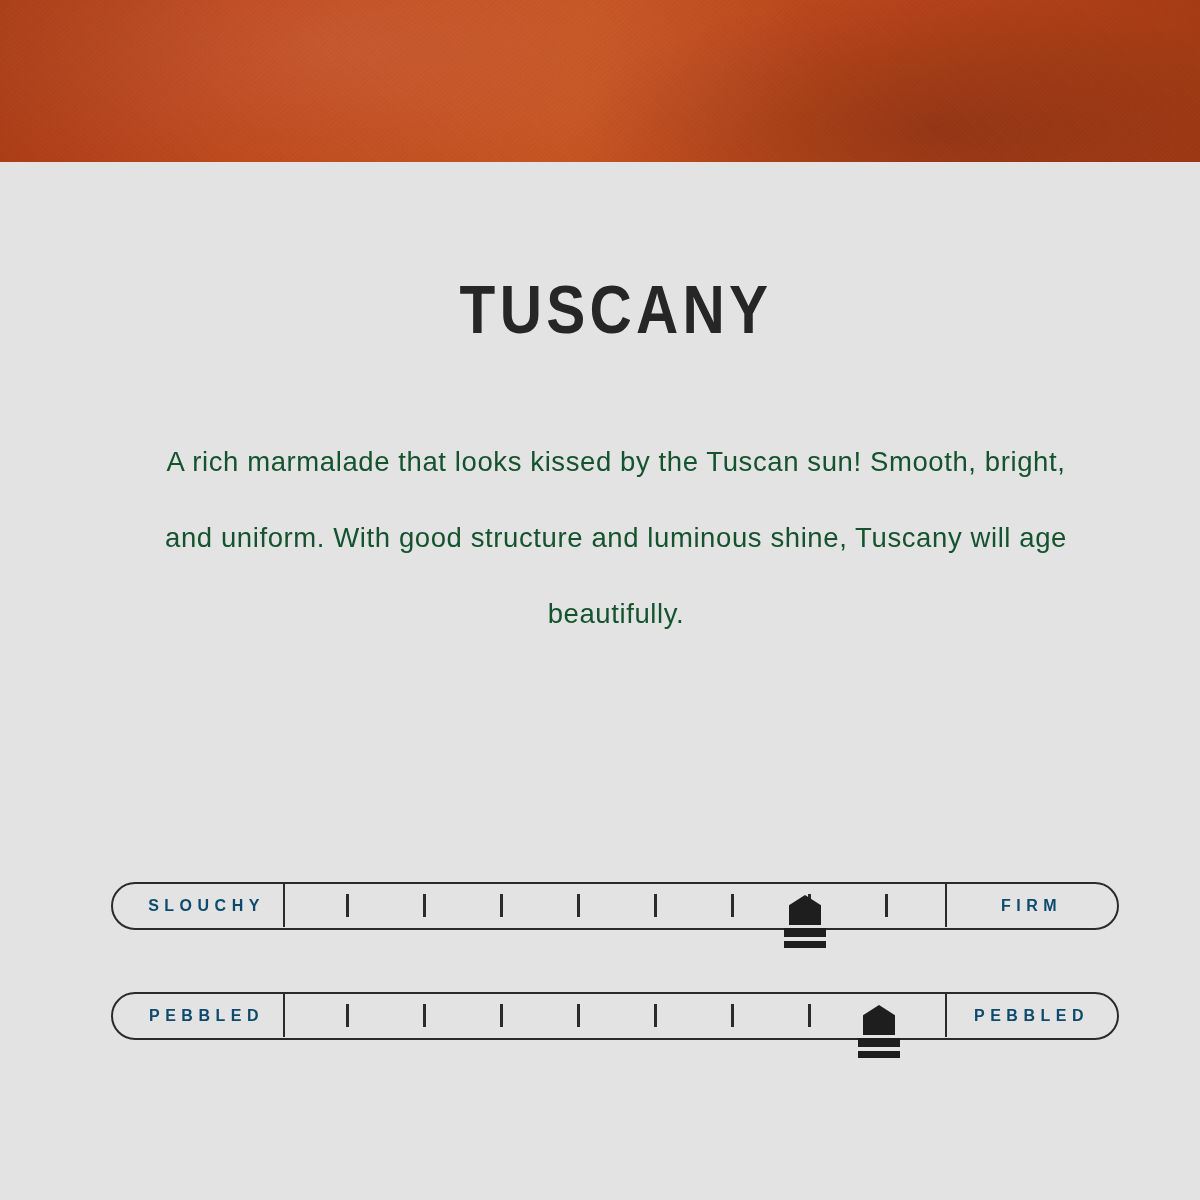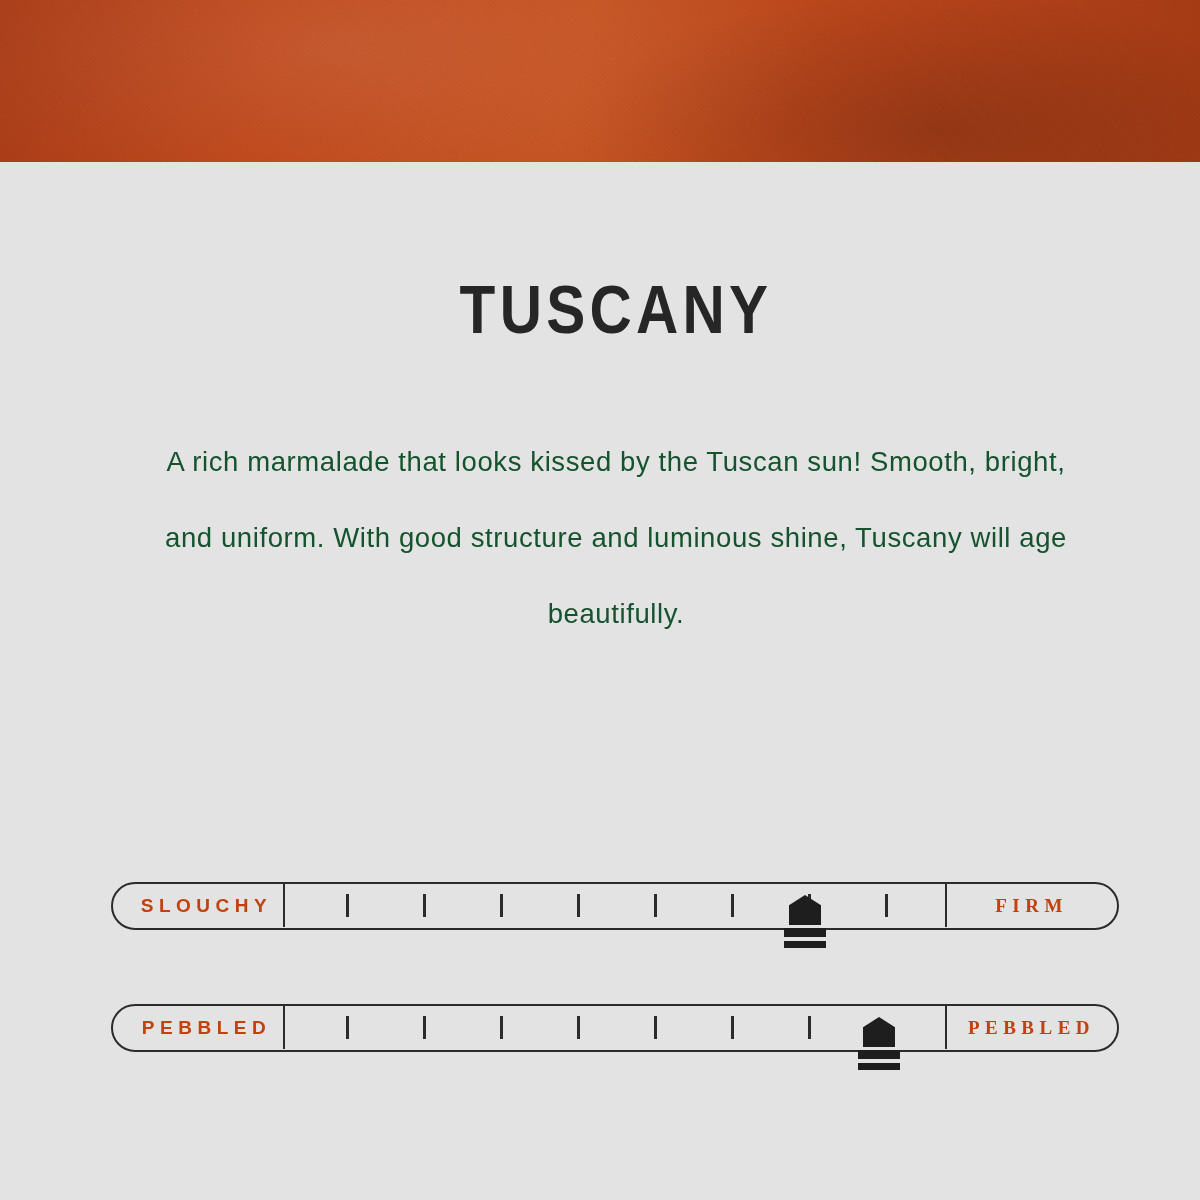--- a/index.html
+++ b/index.html
@@ -98,40 +98,39 @@
     box-sizing: border-box;
     background: transparent;
   }
   .cap {
     position: absolute;
     top: 0;
     height: 43px;
     display: flex;
     align-items: center;
     justify-content: center;
-    font-size: 19px;
+    font-size: 16px;
     font-weight: bold;
     letter-spacing: 5.5px;
-    color: #c2410c;
+    color: #0c4a6e;
     box-sizing: border-box;
   }
   .cap-left {
     left: 0;
     width: 172px;
     border-right: 2.5px solid #2b2b2b;
     padding-left: 14px;
     text-indent: 3px;
   }
   .cap-right {
     right: 0;
     width: 172px;
     border-left: 2.5px solid #2b2b2b;
     padding-right: 4px;
     text-indent: 3px;
-    font-family: Liberation Serif, serif;
   }
   .ticks {
     position: absolute;
     left: 174px;
     top: 0;
     width: 660px;
     height: 43px;
   }
   .tick {
     position: absolute;
@@ -202,21 +201,21 @@
         </div>
         <div class="cap cap-right">FIRM</div>
       </div>
       <div class="marker" style="left:673px">
         <div class="pin"></div>
         <div class="bar1"></div>
         <div class="bar2"></div>
       </div>
     </div>
 
-    <div class="scale-row" style="margin-top:12px">
+    <div class="scale-row" style="">
       <div class="scale-track">
         <div class="cap cap-left">PEBBLED</div>
         <div class="ticks">
           <div class="tick" style="left:59px"></div>
           <div class="tick" style="left:136px"></div>
           <div class="tick" style="left:213px"></div>
           <div class="tick" style="left:290px"></div>
           <div class="tick" style="left:367px"></div>
           <div class="tick" style="left:444px"></div>
           <div class="tick" style="left:521px"></div>

